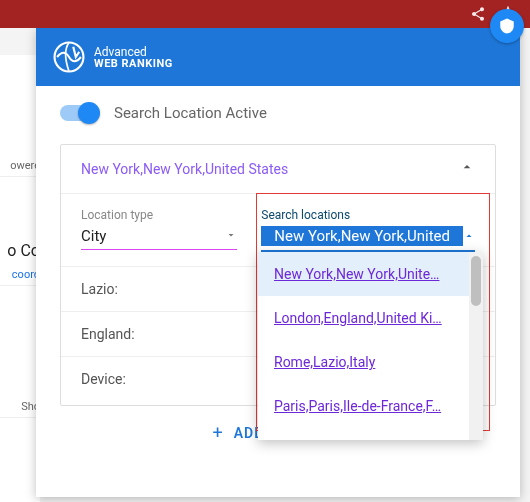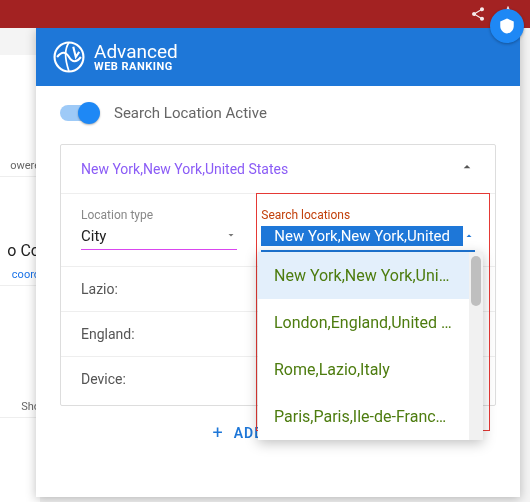--- a/index.html
+++ b/index.html
@@ -9,49 +9,49 @@
   .bg-left .sp { height:60px; }
   .bg-left .link { color:#1a73e8; font-size:11px; padding:4px 0 4px 2px; border-bottom:1px solid #eee; text-align:right;}
   .topbar { position:absolute; top:0; left:0; right:0; height:28px; background:#a32222; display:flex; justify-content:flex-end; align-items:center; gap:14px; padding-right:14px; z-index:5;}
   .topbar .icon { color:#fff; opacity:.9; display:inline-flex; }
   .ext-circle { position:absolute; right:6px; top:9px; width:34px; height:34px; border-radius:50%; background:#1e88f5; display:flex; align-items:center; justify-content:center; z-index:6; box-shadow:0 1px 3px rgba(0,0,0,.3);}
   .ext-circle svg{ fill:#fff;}
   .panel { position:absolute; left:36px; top:28px; right:10px; bottom:5px; background:#fff; box-shadow:0 2px 10px rgba(0,0,0,.25); z-index:4; display:flex; flex-direction:column;}
   .panel-head { background:#1e77d8; height:58px; display:flex; align-items:center; padding:0 16px; gap:10px;}
   .brand { display:flex; align-items:center; gap:8px;}
   .brand-text { color:#fff; line-height:1;}
-  .brand-text .l1 { font-size:19px; font-weight:400;}
+  .brand-text .l1 { font-size:12px; font-weight:400;}
   .brand-text .l2 { font-size:11px; font-weight:700; letter-spacing:.5px;}
   .panel-body { padding:18px 24px 10px 24px; flex:1; position:relative;}
   .toggle-row { display:flex; align-items:center; gap:16px; margin-bottom:22px;}
   .toggle { width:38px; height:16px; background:#9ecaf7; border-radius:10px; position:relative;}
   .toggle .knob { position:absolute; right:-2px; top:-3px; width:22px; height:22px; border-radius:50%; background:#1e88f5; box-shadow:0 1px 2px rgba(0,0,0,.3);}
   .toggle-label { font-size:15px; color:#666;}
   .card { border:1px solid #ddd; border-radius:2px; padding:0 0 4px 0; position:relative;}
   .card-row { padding:14px 20px; border-bottom:1px solid #eee; display:flex; align-items:flex-end;}
   .card-row.last{ border-bottom:none;}
   .loc-head { display:flex; align-items:center; }
   .loc-head .lbl { width:94px; font-size:14px; color:#222; font-weight:500;}
   .loc-head .val { flex:1; font-size:14px; color:#8b5cf6;}
   .loc-head .chev { color:#555;}
   .sub-row { display:flex; gap:24px; align-items:flex-start;}
   .field { flex:1; position:relative;}
   .field-label { font-size:12px; color:#888; margin-bottom:4px;}
-  .field-label.blue { color:#c2410c;}
+  .field-label.blue { color:#0c4a6e;}
   .field-input { display:flex; align-items:center; justify-content:space-between; border-bottom:1px solid #d946ef; padding-bottom:4px;}
   .field-input.active { border-bottom:2px solid #1e77d8;}
   .field-input .txt { font-size:15px; color:#222;}
   .field-input .arrow { color:#777;}
   .field-input.active .arrow { color:#1e77d8;}
   .sel-txt { background:#1e77d8; color:#fff; padding:1px 13px; font-size:15px; white-space:nowrap; overflow:hidden;}
   .red-box { position:absolute; border:1px solid #e53935; pointer-events:none;}
   .dom-row .plbl { font-size:14px; color:#555; width:94px;}
   .dropdown { position:absolute; background:#fff; box-shadow:0 3px 12px rgba(0,0,0,.25); z-index:10; display:flex;}
   .dd-list { flex:1; overflow:hidden;}
-  .dd-item { padding:14px 16px; font-size:16px; color:#4d7c0f; white-space:nowrap; overflow:hidden; text-overflow:ellipsis; cursor:pointer;}
+  .dd-item { padding:14px 16px; font-size:14px; color:#6d28d9; white-space:nowrap; overflow:hidden; text-overflow:ellipsis; cursor:pointer;text-decoration:underline;}
   .dd-item.hl { background:#e3effb; }
   .dd-scroll { width:14px; background:#f1f1f1; position:relative;}
   .dd-thumb { position:absolute; top:4px; left:2px; right:2px; height:50px; background:#bfbfbf; border-radius:5px;}
   .add-loc { text-align:center; padding:16px 0 6px 0;}
   .add-loc-btn { display:inline-flex; align-items:center; gap:10px; color:#1e77d8; font-size:14px; font-weight:600; letter-spacing:1px; cursor:pointer;}
   .plus { font-size:18px; font-weight:400;}
 </style>
 </head>
 <body>
 

